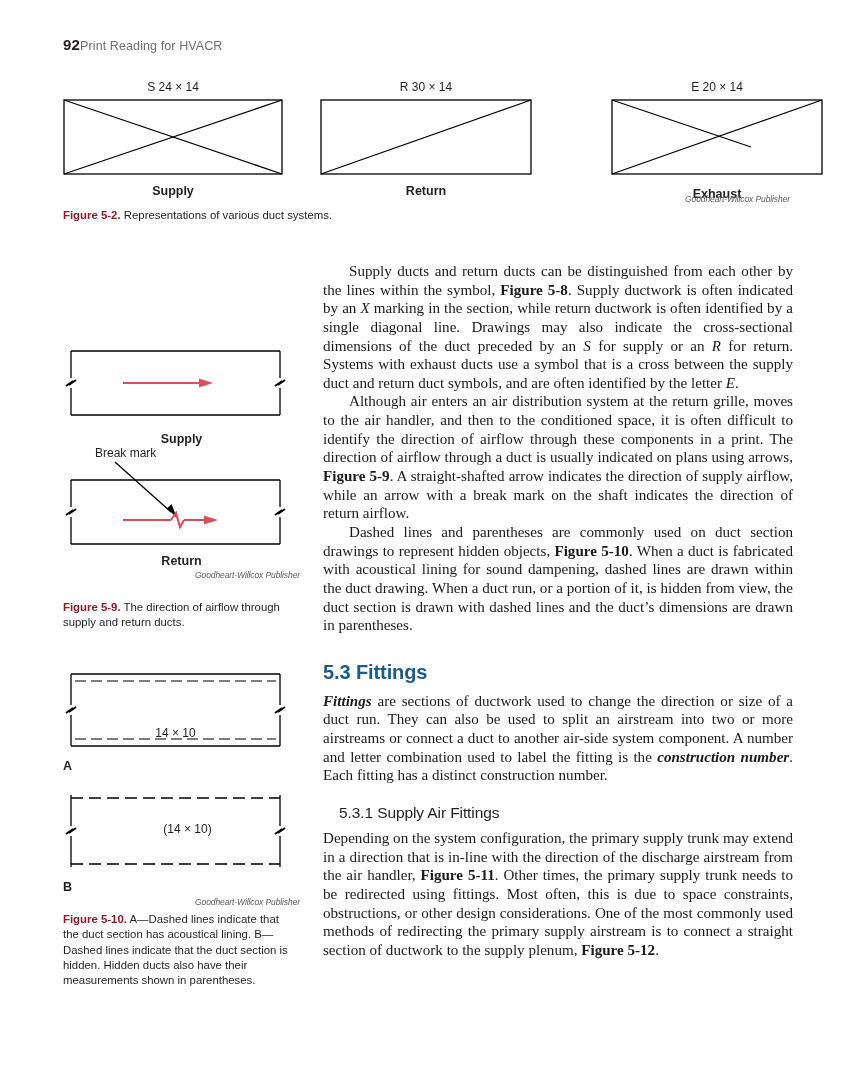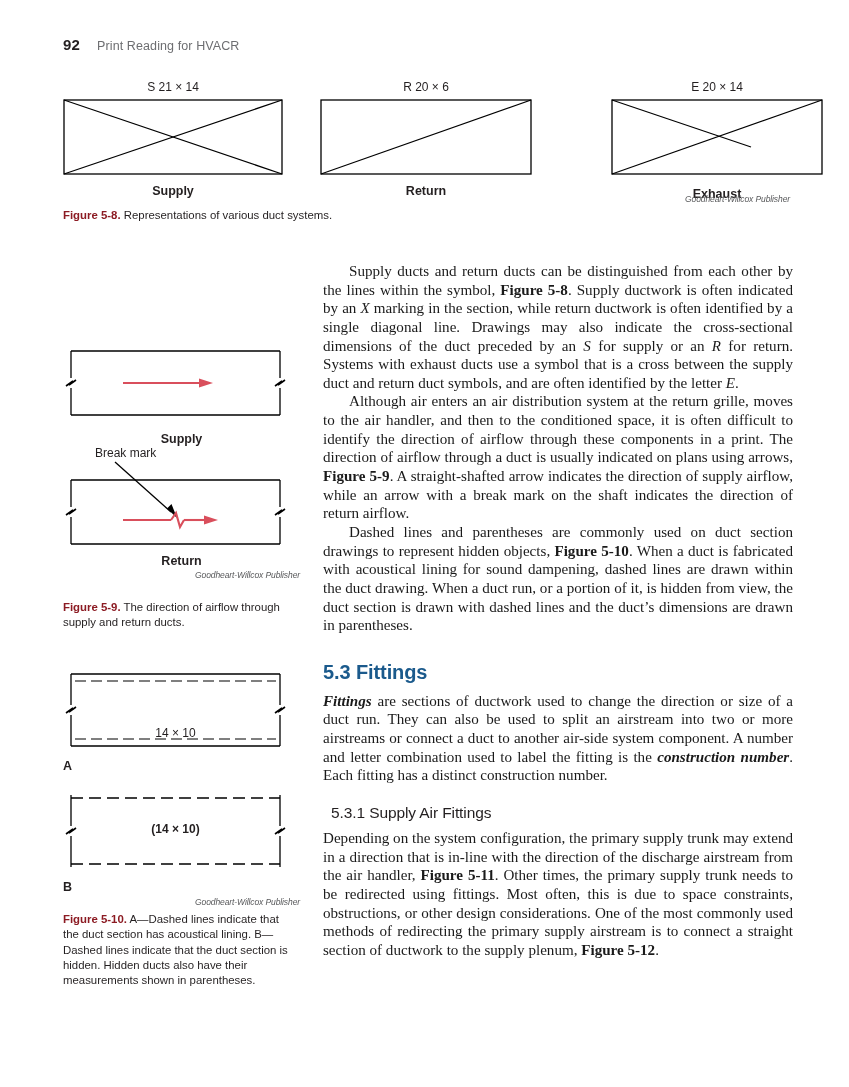--- a/index.html
+++ b/index.html
@@ -16,21 +16,21 @@
     overflow: hidden;
   }
 
   
   .page-header {
     position: absolute;
     left: 63px;
     top: 36px;
     display: flex;
     align-items: baseline;
-    gap: 17px;
+    gap: 0;
   }
   .page-number {
     font-family: "Liberation Sans", sans-serif;
     font-weight: bold;
     font-size: 15px;
     color: #231f20;
     letter-spacing: .2px;
   }
   .running-head {
     font-family: "Liberation Sans", sans-serif;
@@ -141,21 +141,21 @@
     font-size: 20px;
     color: #1b5a8c;
     margin: 26px 0 8px 0;
     letter-spacing: -0.1px;
   }
   h3.subsection-head {
     font-family: "Liberation Sans", sans-serif;
     font-weight: normal;
     font-size: 15.5px;
     color: #231f20;
-    margin: 19px 0 7px 8px;
+    margin: 19px 0 7px 16px;
     letter-spacing: -0.1px;
   }
 
   
   #footer {
     position: absolute;
     left: 0;
     top: 1038px;
     width: 790px;
     text-align: right;
@@ -169,52 +169,52 @@
 <body>
 
 <div class="page-header">
   <span class="page-number">92</span>
   <span class="running-head">Print Reading for HVACR</span>
 </div>
 
 <div id="fig58">
 
   <div class="sym-block" style="left:63px; top:80px; width:220px;">
-    <div class="duct-dim sym-caption-top">S 21 × 14</div>
+    <div class="duct-dim sym-caption-top">S 24 × 14</div>
     <svg class="sym-svg" width="220" height="76" viewBox="0 0 220 76">
       <rect x="1" y="1" width="218" height="74" fill="#fff" stroke="#000" stroke-width="1.3"></rect>
       <line x1="1" y1="1" x2="219" y2="75" stroke="#000" stroke-width="1.2"></line>
       <line x1="1" y1="75" x2="219" y2="1" stroke="#000" stroke-width="1.2"></line>
     </svg>
     <div class="duct-title" style="margin-top:9px;">Supply</div>
   </div>
 
   <div class="sym-block" style="left:320px; top:80px; width:212px;">
-    <div class="duct-dim sym-caption-top">R 20 × 6</div>
+    <div class="duct-dim sym-caption-top">R 30 × 14</div>
     <svg class="sym-svg" width="212" height="76" viewBox="0 0 212 76">
       <rect x="1" y="1" width="210" height="74" fill="#fff" stroke="#000" stroke-width="1.3"></rect>
       <line x1="1" y1="75" x2="211" y2="1" stroke="#000" stroke-width="1.2"></line>
     </svg>
     <div class="duct-title" style="margin-top:9px;">Return</div>
   </div>
 
   <div class="sym-block" style="left:575px; top:80px; width:212px;padding-left:36px;">
     <div class="duct-dim sym-caption-top">E 20 × 14</div>
     <svg class="sym-svg" width="212" height="76" viewBox="0 0 212 76">
       <rect x="1" y="1" width="210" height="74" fill="#fff" stroke="#000" stroke-width="1.3"></rect>
       <line x1="1" y1="75" x2="211" y2="1" stroke="#000" stroke-width="1.2"></line>
       <line x1="1" y1="1" x2="140" y2="48" stroke="#000" stroke-width="1.2"></line>
     </svg>
     <div class="duct-title" style="margin-top:12px;">Exhaust</div>
   </div>
 
   <div id="fig58-credit" class="credit">Goodheart-Willcox Publisher</div>
 
   <div id="fig58-caption" class="fig-caption">
-    <span class="fig-label">Figure 5-8.</span><span> Representations of various duct systems.</span>
+    <span class="fig-label">Figure 5-2.</span><span> Representations of various duct systems.</span>
   </div>
 </div>
 
 <div id="fig59">
 
   
   <svg width="225" height="80" viewBox="0 0 225 80">
 
     <line x1="8" y1="6" x2="217" y2="6" stroke="#000" stroke-width="1.3"></line>
     <line x1="8" y1="70" x2="217" y2="70" stroke="#000" stroke-width="1.3"></line>
@@ -304,21 +304,21 @@
       <line x1="8" y1="75" x2="217" y2="75" stroke="#000" stroke-width="1.3" stroke-dasharray="12 6"></line>
 
       <line x1="8" y1="6" x2="8" y2="37" stroke="#000" stroke-width="1.3"></line>
       <line x1="8" y1="47" x2="8" y2="78" stroke="#000" stroke-width="1.3"></line>
       <polyline points="3,45 10,40 6,44 13,39" fill="none" stroke="#000" stroke-width="1.6"></polyline>
 
       <line x1="217" y1="6" x2="217" y2="37" stroke="#000" stroke-width="1.3"></line>
       <line x1="217" y1="47" x2="217" y2="78" stroke="#000" stroke-width="1.3"></line>
       <polyline points="212,45 219,40 215,44 222,39" fill="none" stroke="#000" stroke-width="1.6"></polyline>
     </svg>
-    <div class="duct-dim" style="position:absolute; left:0; top:33px; width:225px;font-weight:bold;">(14 × 10)</div>
+    <div class="duct-dim" style="position:absolute; left:12px; top:33px; width:225px;">(14 × 10)</div>
   </div>
   <div class="ab-label">B</div>
 
   <div id="fig510-credit" class="credit">Goodheart-Willcox Publisher</div>
 
   <div id="fig510-caption" class="fig-caption">
     <span class="fig-label">Figure 5-10.</span><span> A—Dashed lines indicate that the duct section has acoustical lining. B—Dashed lines indicate that the duct section is hidden. Hidden ducts also have their measurements shown in parentheses.</span>
   </div>
 </div>
 

